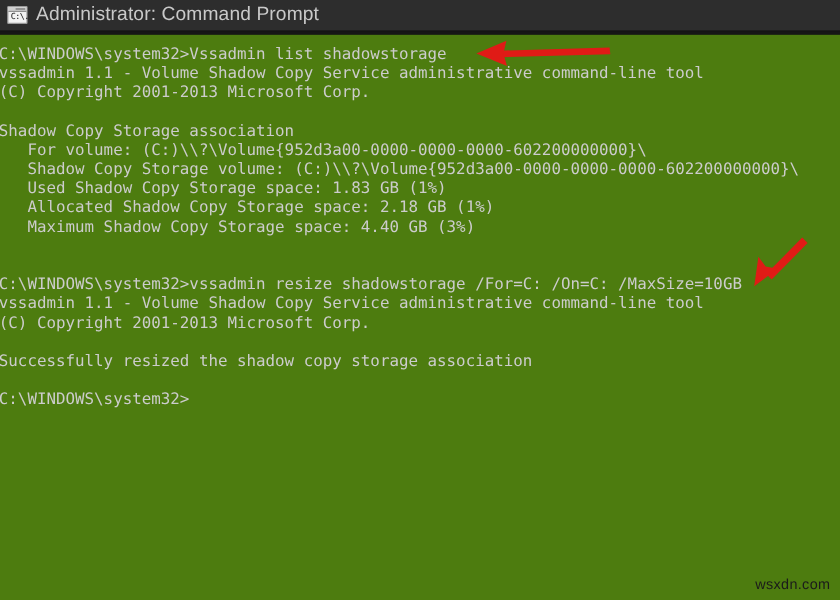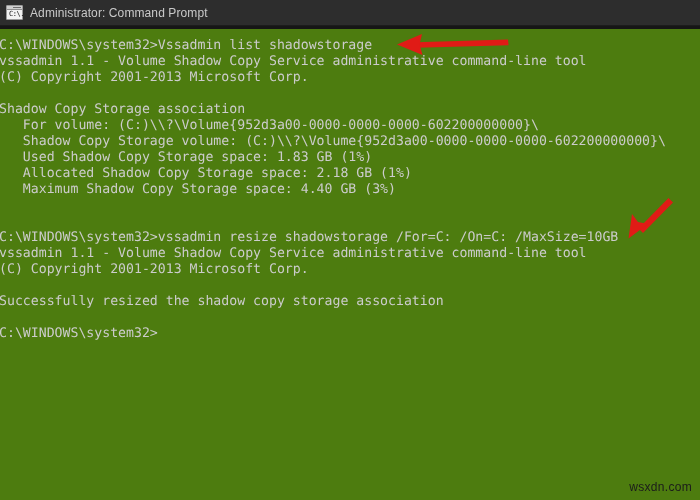--- a/index.html
+++ b/index.html
@@ -81,21 +81,21 @@
     font-family: "DejaVu Sans Mono", monospace;
     font-size: 7px;
     line-height: 9px;
     letter-spacing: -0.5px;
     text-align: left;
     padding-left: 1px;
   }
 
   #title-text {
     color: #c9c9c9;
-    font-size: 12px;
+    font-size: 16px;
     line-height: 14px;
     letter-spacing: 0.1px;
     white-space: nowrap;
     font-family: "Liberation Sans", sans-serif;
   }
 
   
   #console {
     position: absolute;
     left: 0;

